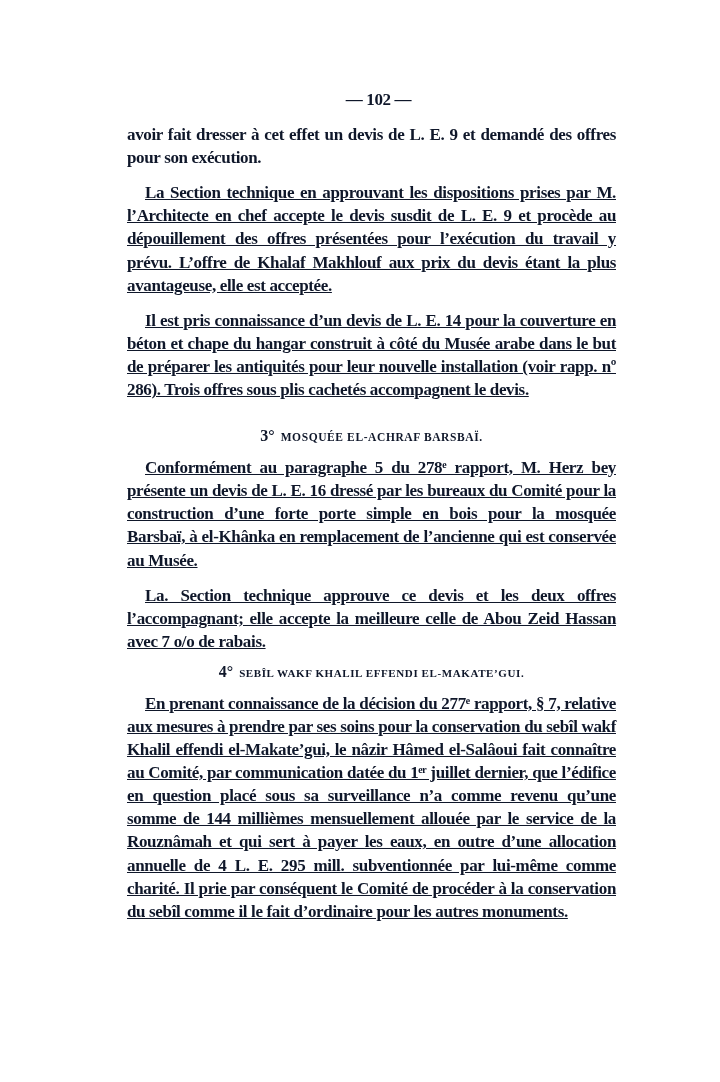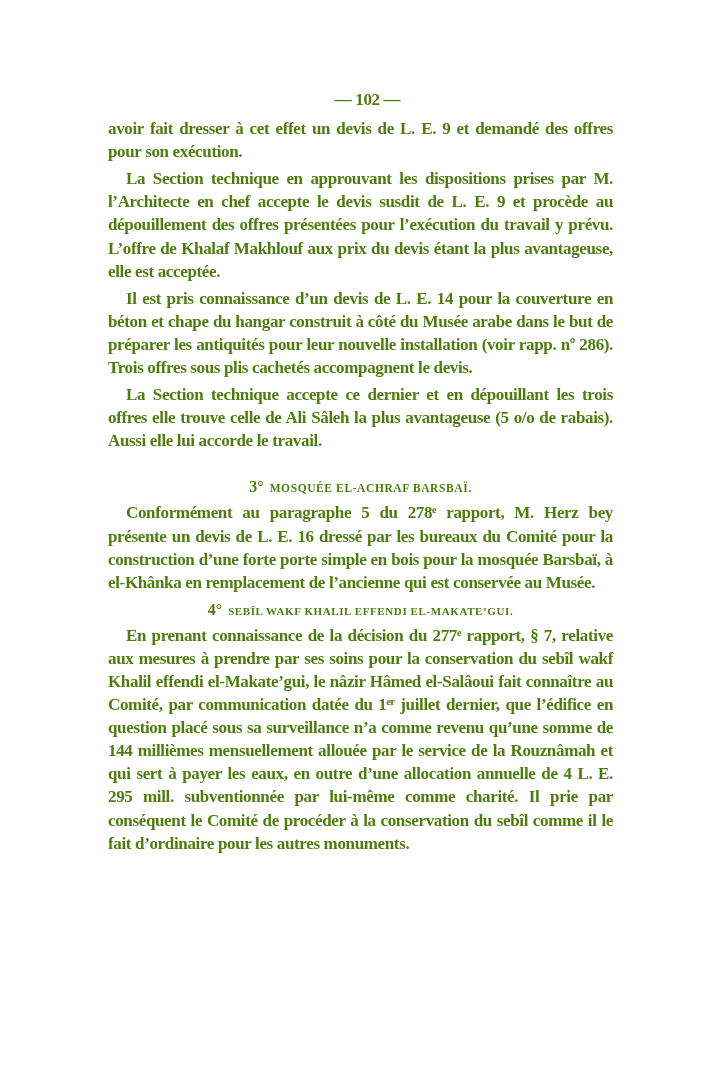--- a/index.html
+++ b/index.html
@@ -1,49 +1,49 @@
 <!DOCTYPE html>
 <html><head>
 <meta charset="utf-8">
 <style>
   html, body { margin: 0; padding: 0; background: #ffffff; }
   body { width: 720px; height: 1082px; position: relative; overflow: hidden; }
   .page {
-    position: absolute; left: 104px; top: 88px; width: 513px;
+    position: absolute; left: 115px; top: 88px; width: 513px;
     font-family: "Liberation Serif", "DejaVu Serif", serif;
-    color: #4d7c0f;
+    color: #0f172a;
     font-size: 17px;
     line-height: 23.1px;
     font-weight: bold;
     letter-spacing: -0.35px;
   }
   .folio { text-align: center; font-size: 17px; margin-bottom: 6px; margin-left: 14px; }
-  p { margin: 4px; text-align: justify; }
-  p.indent { text-indent: 18px; }
+  p { margin: 12px; text-align: justify; }
+  p.indent { text-indent: 18px; text-decoration: underline; }
   h2 {
     margin: 9px 0 6px 0; text-align: center; font-size: 11px; line-height: 14px;
     letter-spacing: 0.6px; font-weight: bold; text-transform: uppercase;
   }
   h2 .num { font-size: 16px; letter-spacing: 0; margin-right: 6px; }
   h2.h3 { font-size: 11.5px; margin-top: 28px; }
 </style>
 </head>
 <body>
 
 <div class="page">
   <div class="folio">— 102 —</div>
 
   <p>avoir fait dresser à cet effet un devis de L. E. 9 et demandé des offres pour son exécution.</p>
   <p class="indent">La Section technique en approuvant les dispositions prises par M. l’Architecte en chef accepte le devis susdit de L. E. 9 et procède au dépouillement des offres présentées pour l’exécution du travail y prévu. L’offre de Khalaf Makhlouf aux prix du devis étant la plus avantageuse, elle est acceptée.</p>
 
   <p class="indent">Il est pris connaissance d’un devis de L. E. 14 pour la couverture en béton et chape du hangar construit à côté du Musée arabe dans le but de préparer les antiquités pour leur nouvelle installation (voir rapp. nº 286). Trois offres sous plis cachetés accompagnent le devis.</p>
-  <p class="indent">La Section technique accepte ce dernier et en dépouillant les trois offres elle trouve celle de Ali Sâleh la plus avantageuse (5 o/o de rabais). Aussi elle lui accorde le travail.</p>
 
   <h2 class="h3">
     <span class="num">3°</span><span>Mosquée El-Achraf Barsbaï.</span>
   </h2>
   <p class="indent">Conformément au paragraphe 5 du 278ᵉ rapport, M. Herz bey présente un devis de L. E. 16 dressé par les bureaux du Comité pour la construction d’une forte porte simple en bois pour la mosquée Barsbaï, à el-Khânka en remplacement de l’ancienne qui est conservée au Musée.</p>
+  <p class="indent">La. Section technique approuve ce devis et les deux offres l’accompagnant; elle accepte la meilleure celle de Abou Zeid Hassan avec 7 o/o de rabais.</p>
 
   <h2>
     <span class="num">4°</span><span>Sebîl wakf Khalil Effendi el-Makate’gui.</span>
   </h2>
   <p class="indent">En prenant connaissance de la décision du 277ᵉ rapport, § 7, relative aux mesures à prendre par ses soins pour la conservation du sebîl wakf Khalil effendi el-Makate’gui, le nâzir Hâmed el-Salâoui fait connaître au Comité, par communication datée du 1ᵉʳ juillet dernier, que l’édifice en question placé sous sa surveillance n’a comme revenu qu’une somme de 144 millièmes mensuellement allouée par le service de la Rouznâmah et qui sert à payer les eaux, en outre d’une allocation annuelle de 4 L. E. 295 mill. subventionnée par lui-même comme charité. Il prie par conséquent le Comité de procéder à la conservation du sebîl comme il le fait d’ordinaire pour les autres monuments.</p>
 </div>
 
 </body></html>

